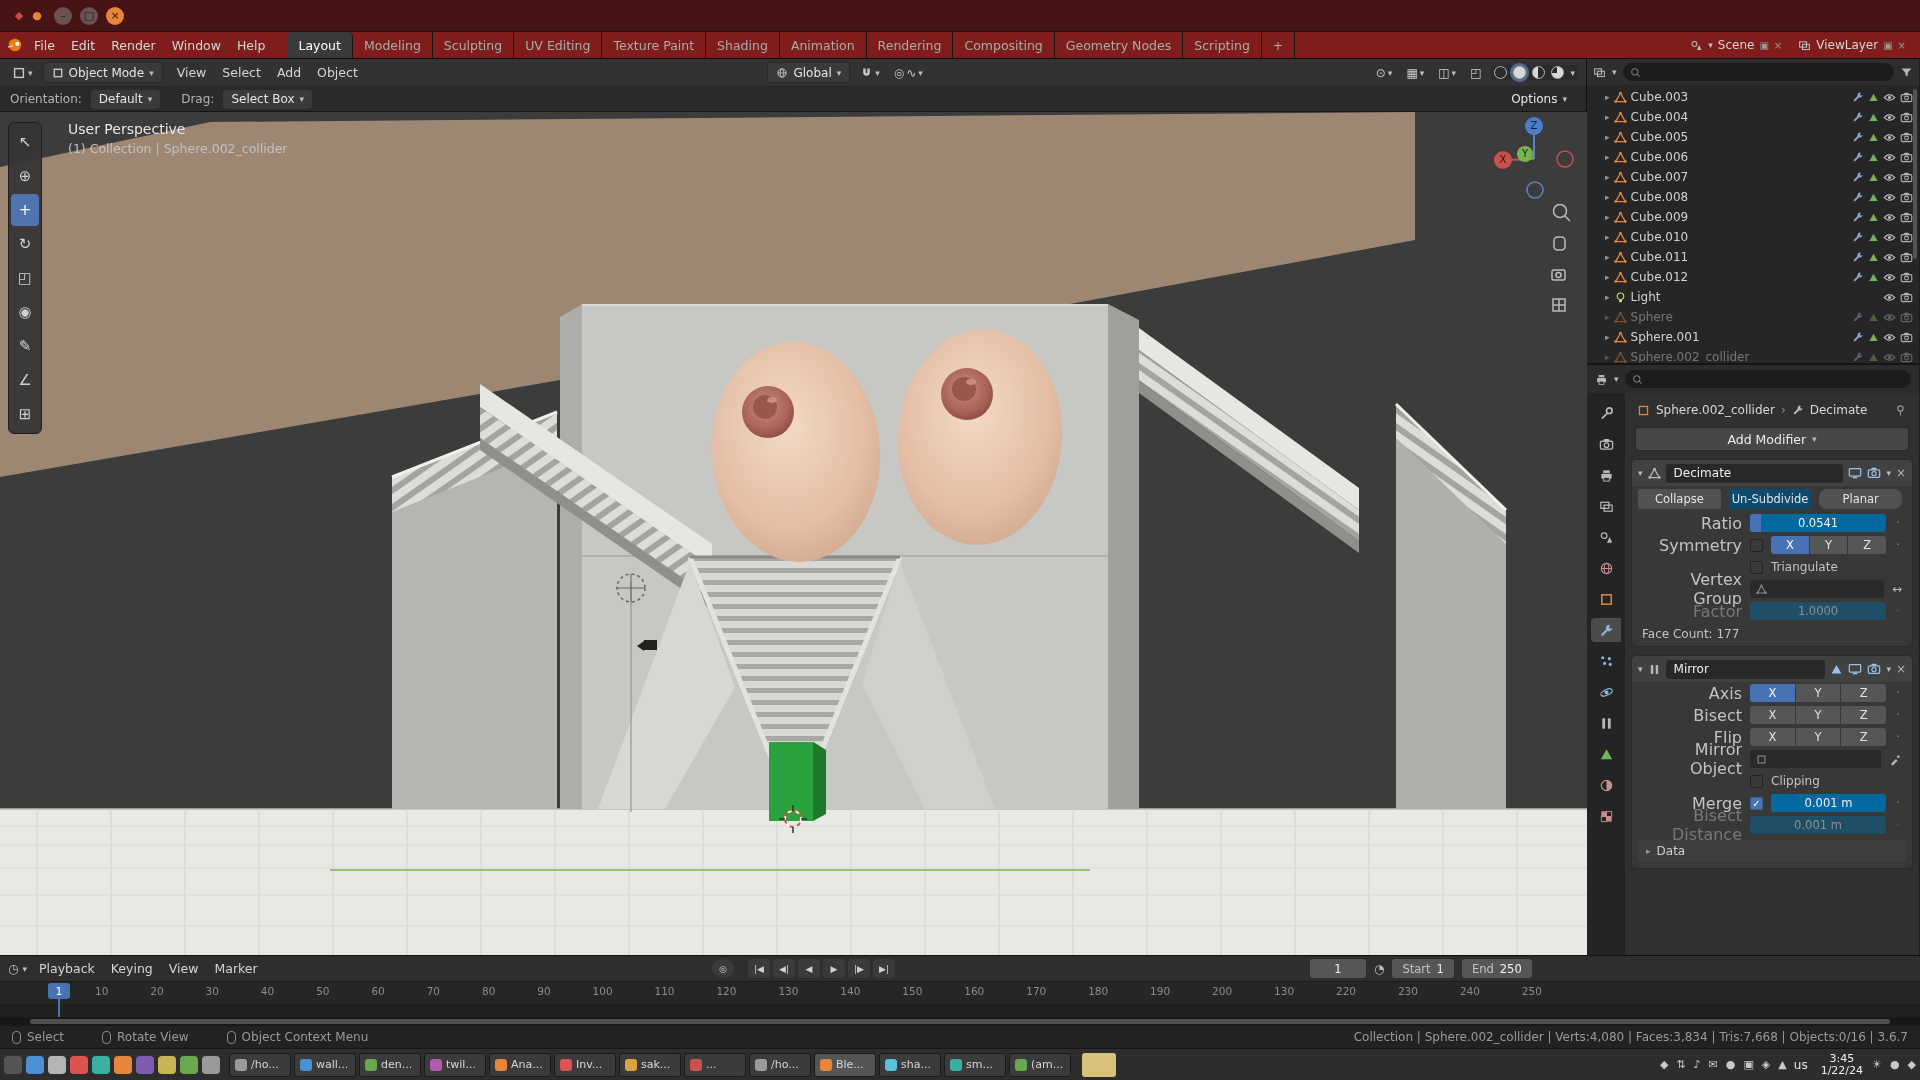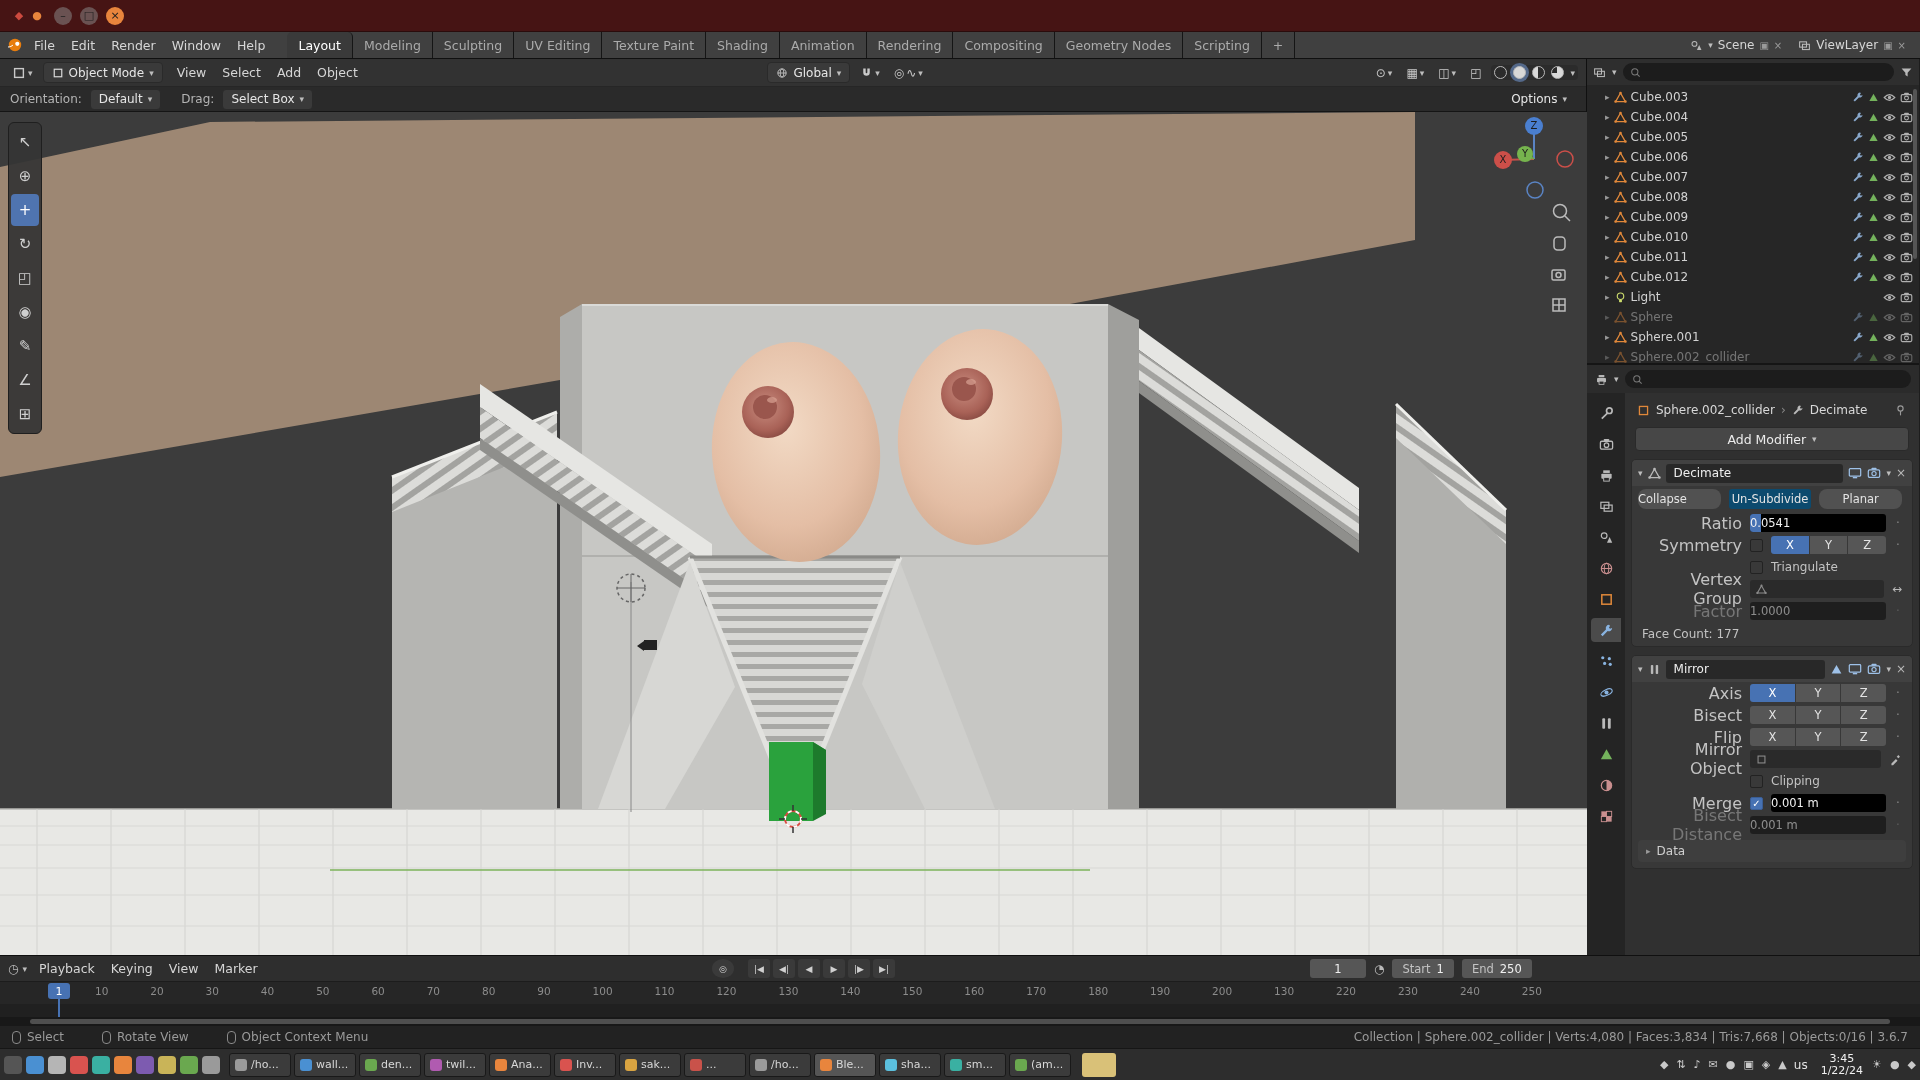--- a/index.html
+++ b/index.html
@@ -9,21 +9,21 @@
 
   
   #titlebar { height:32px; background:#461414; display:flex; align-items:center; padding:0 10px; flex:none; border-bottom:1px solid #2a0c0c; }
   #titlebar .tl-ico { width:18px; text-align:center; font-size:11px; }
   #titlebar .title { flex:1; text-align:center; color:#e3dbd6; font-size:13px; }
   .wbtn { width:18px; height:18px; border-radius:50%; background:#6a5252; color:#1d1d1d; font-size:11px;
     display:flex; align-items:center; justify-content:center; margin-left:8px; }
   .wbtn.close { background:#e8853d; }
 
   
-  #topbar { height:27px; background:#404040; display:flex; align-items:stretch; padding:0 6px; flex:none; border-bottom:1px solid #101010; }
+  #topbar { height:27px; background:#7f1d1d; display:flex; align-items:stretch; padding:0 6px; flex:none; border-bottom:1px solid #101010; }
   #topbar .menus { display:flex; align-items:center; }
   .menu-item { padding:0 8px; color:#d6d6d6; font-size:12.5px; }
   #workspaces { display:flex; align-items:stretch; margin-left:14px; }
   .ws-tab { display:flex; align-items:center; padding:0 11px; color:#ababab; font-size:12.5px; border-right:1px solid #151515; }
   .ws-tab.active { background:#3a3a3a; color:#ffffff; border-radius:5px 5px 0 0; }
   #topbar .spacer { flex:1; }
   .scene-cluster { display:flex; align-items:center; gap:5px; padding:0 8px; color:#d6d6d6; }
   .mini-ico { font-size:10px; color:#9a9a9a; }
 
   
@@ -79,22 +79,22 @@
   #breadcrumb { height:26px; display:flex; align-items:center; gap:6px; padding:0 6px; color:#d8d8d8; }
   #add-modifier { height:24px; margin:4px 4px 8px 4px; background:#474747; border:1px solid #2a2a2a; border-radius:4px;
      display:flex; align-items:center; justify-content:center; gap:6px; color:#ebebeb; font-size:12.5px; }
 
   .panel { background:#383838; border:1px solid #2a2a2a; border-radius:5px; margin-bottom:8px; overflow:hidden; }
   .panel-header { height:26px; background:#414141; display:flex; align-items:center; gap:5px; padding:0 6px; }
   .name-field { flex:1; height:19px; background:#282828; border-radius:3px; display:flex; align-items:center; padding:0 8px; color:#eee; }
   .prow { display:flex; align-items:center; height:22px; padding:0 10px 0 6px; gap:8px; }
   .plbl { width:104px; text-align:right; color:#c3c3c3; flex:none; font-size:16px; }
   .pdot { width:8px; color:#8a8a8a; text-align:center; flex:none; }
-  .pfield { flex:1; position:relative; height:18px; background:#000000; border-radius:3px; overflow:hidden;
-     display:flex; align-items:center; justify-content:flex-start; color:#f0f0f0; font-size:11.5px; }
+  .pfield { flex:1; position:relative; height:18px; background:#0369a1; border-radius:3px; overflow:hidden;
+     display:flex; align-items:center; justify-content:center; color:#f0f0f0; font-size:11.5px; }
   .pfield .fill { position:absolute; left:0; top:0; bottom:0; background:#4772b3; }
   .pfield span { position:relative; }
   .pfield.inset { background:#2a2a2a; justify-content:flex-start; padding:0 6px; gap:5px; color:#9a9a9a; }
   .dimrow { opacity:.45; }
   .xyz { flex:1; display:flex; gap:1px; }
   .xyz span { flex:1; text-align:center; background:#565656; color:#e4e4e4; font-size:11.5px; line-height:18px; }
   .xyz span:first-child { border-radius:3px 0 0 3px; }
   .xyz span:last-child { border-radius:0 3px 3px 0; }
   .xyz span.active { background:#4772b3; color:#fff; }
   .tabs3 { display:flex; gap:1px; flex:1; }
@@ -537,20 +537,24 @@
                 <circle cx="1558.5" cy="163" r="2.5"></circle>
               </g>
             <g>
                 <rect x="1553" y="187" width="12" height="12"></rect>
                 <line x1="1559" y1="187" x2="1559" y2="199"></line>
                 <line x1="1553" y1="193" x2="1565" y2="193"></line>
               </g>
           </g>
         </svg>
 
+        <div id="overlay-text">
+          <div class="l1">User Perspective</div>
+          <div class="l2">(1) Collection | Sphere.002_collider</div>
+        </div>
 
         <div id="lefttools">
 
             <div class="tool">
               <span>↖</span>
             </div>
 
             <div class="tool">
               <span>⊕</span>
             </div>
@@ -1022,21 +1026,21 @@
                     <use href="#i-screen"></use>
                   </svg>
                 <svg class="ic" width="14" height="14" style="color:#9ec1e8">
                     <use href="#i-cam"></use>
                   </svg>
                 <span class="caret">▾</span>
                 <span style="color:#b9b9b9">×</span>
               </div>
               <div class="prow" style="height:26px">
 
-              <span class="tabs3" style="display:contents"><span style="flex:1;text-align:left;line-height:20px;background:#515151;color:#e4e4e4;font-size:11.5px;border-radius:8px" class="active">Collapse</span></span>
+              <span class="tabs3" style="display:contents"><span style="flex:1;text-align:center;line-height:20px;background:#515151;color:#e4e4e4;font-size:11.5px;border-radius:2px" class="active">Collapse</span></span>
                   <span class="tabs3" style="display:contents"><span style="flex:1;text-align:center;line-height:20px;background:#0c4a6e;color:#e4e4e4;font-size:11.5px;border-radius:3px">Un-Subdivide</span></span>
                   <span class="tabs3" style="display:contents"><span style="flex:1;text-align:center;line-height:20px;background:#515151;color:#e4e4e4;font-size:11.5px;border-radius:8px">Planar</span></span>
                 </div>
               <div class="prow">
                 <span class="plbl">Ratio</span>
                 <span class="pfield">
                   <span class="fill" style="width: 8%;"></span>
                   <span>0.0541</span>
                 </span>
                 <span class="pdot">·</span>

